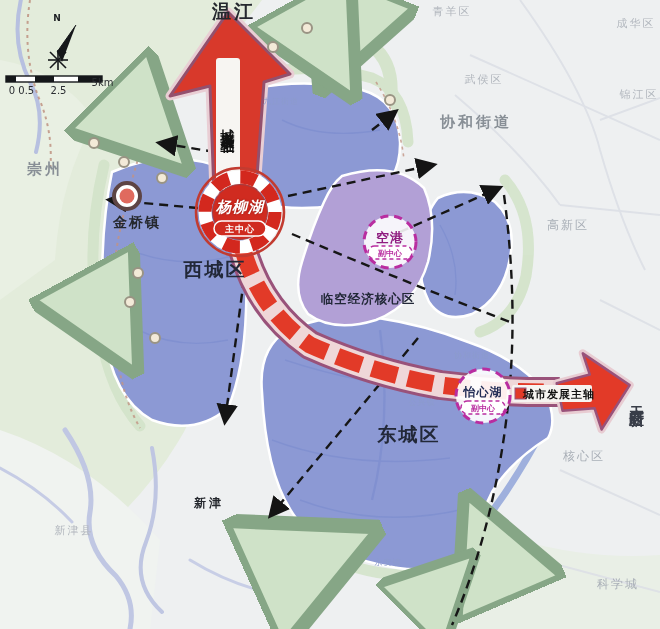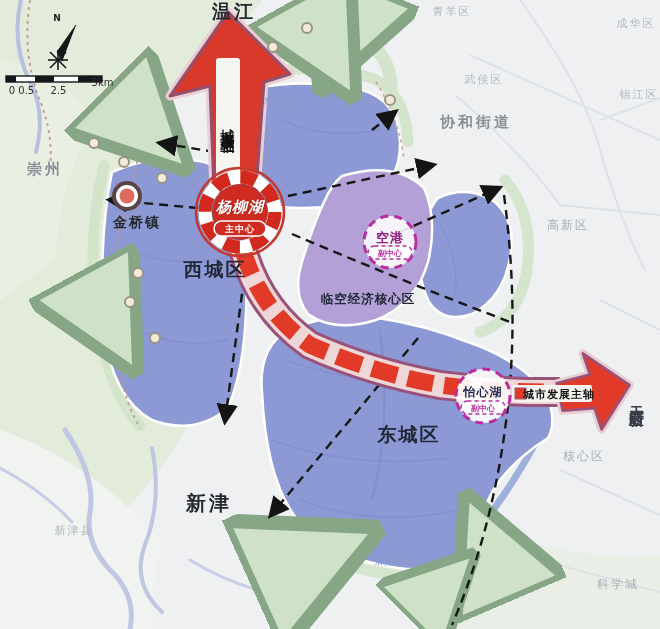--- a/index.html
+++ b/index.html
@@ -223,21 +223,21 @@
 <div class="lbl region" style="left:452px;top:11px;">青羊区</div>
 <div class="lbl region" style="left:636px;top:23px;">成华区</div>
 <div class="lbl region" style="left:484px;top:79px;">武侯区</div>
 <div class="lbl region" style="left:639px;top:94px;">锦江区</div>
 <div class="lbl region-big" style="left:476px;top:122px;">协和街道</div>
 <div class="lbl region-md" style="left:568px;top:225px;">高新区</div>
 <div class="lbl region-big" style="left:45px;top:169px;">崇州</div>
 <div class="lbl region-md" style="left:584px;top:456px;">核心区</div>
 <div class="lbl region-md" style="left:618px;top:584px;">科学城</div>
 <div class="lbl region" style="left:74px;top:530px;">新津县</div>
-<div class="lbl town" style="left:209px;top:503px;font-size:20px;">新津</div>
+<div class="lbl town" style="left:209px;top:503px;font-size:12px;">新津</div>
 <div class="lbl tianfu vertical" style="left:636px;top:398px;">天府新区</div>
 
 <div class="lbl district" style="left:215px;top:270px;">西城区</div>
 <div class="lbl district" style="left:409px;top:435px;">东城区</div>
 <div class="lbl district" style="left:368px;top:299px;font-size:12.5px;letter-spacing:1px;font-family:Liberation Serif, serif;">临空经济核心区</div>
 <div class="lbl town" style="left:137px;top:223px;font-size:14px;letter-spacing:2px;">金桥镇</div>
 
 <div class="lbl street" style="left:281px;top:101px;">九江街道</div>
 <div class="lbl street" style="left:422px;top:402px;">公兴镇</div>
 <div class="lbl street" style="left:472px;top:355px;">协和街道</div>

